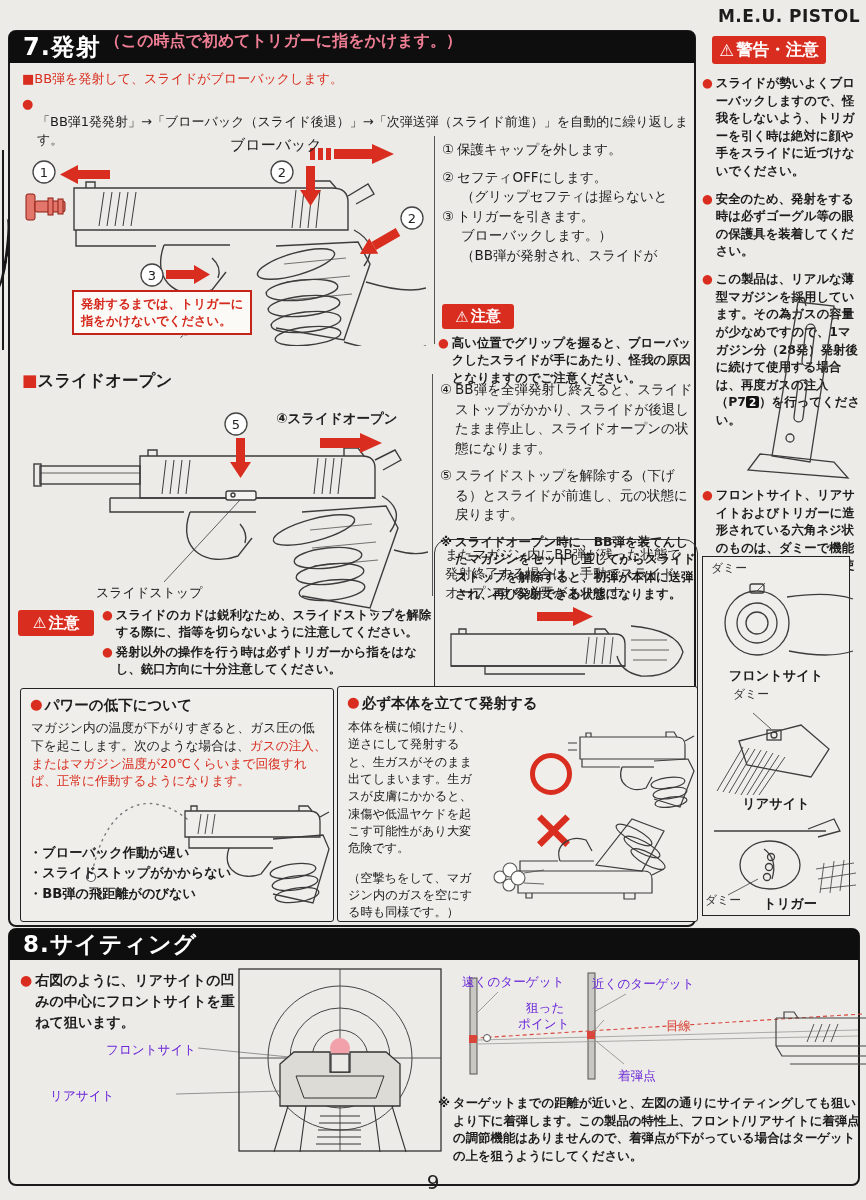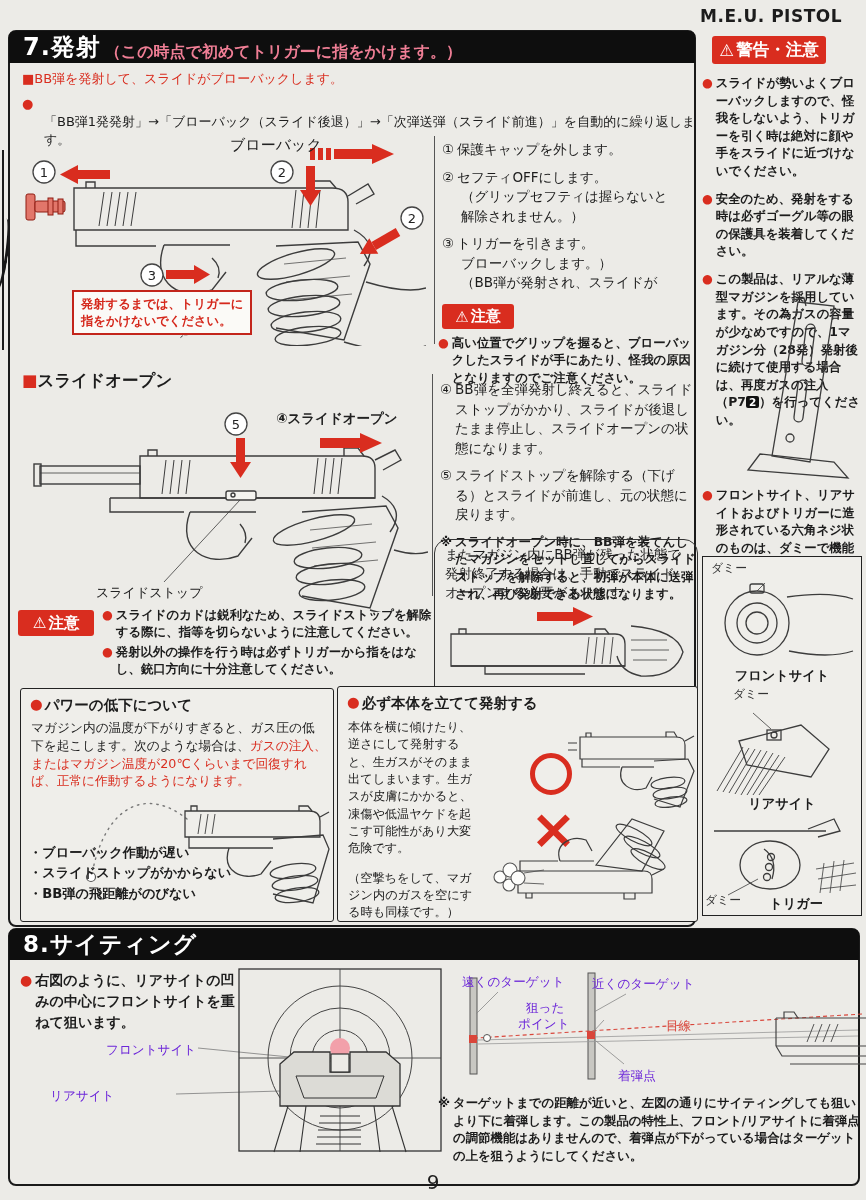--- a/index.html
+++ b/index.html
@@ -1,20 +1,20 @@
 <!DOCTYPE html>
 <html><head>
 <meta charset="utf-8">
 <style>
   *{margin:0;padding:0;box-sizing:border-box}
   html,body{width:866px;height:1200px}
   body{position:relative;background:#ecebe7;font-family:"DejaVu Sans","Liberation Sans",sans-serif;color:#1c1c1c;overflow:hidden}
   .abs{position:absolute}
   .box{position:absolute;border:2px solid #1a1a1a;border-radius:8px}
-  .bar{position:absolute;left:-1px;top:-1px;right:-1px;height:32px;background:#0e0e0e;border-radius:6px 6px 0 0;display:flex;align-items:flex-end;padding-left:14px}
+  .bar{position:absolute;left:-1px;top:-1px;right:-1px;height:32px;background:#0e0e0e;border-radius:6px 6px 0 0;display:flex;align-items:flex-start;padding-left:14px}
   .bar .t{color:#fff;font-weight:700;font-size:24px;letter-spacing:1px}
   .bar .n{color:#ef7e95;font-weight:700;font-size:16px;margin-left:4px}
   .lead{position:absolute;color:#d92d1f;font-weight:400;font-size:13px}
   .hang{display:flex;align-items:flex-start}
   .hang .m{flex:0 0 auto;margin-right:3px}
   .b{color:#d92d1f}
   .txt13{font-size:13px;line-height:1.4}
   .txt125{font-size:12.4px;line-height:1.4}
   .step{font-size:13.5px;line-height:1.45;margin-bottom:8px}
   .sub{padding-left:19px;font-size:13.5px;line-height:1.45}
@@ -35,34 +35,34 @@
   .lbl{position:absolute;font-size:12.6px;color:#6d28d9}
   svg text{font-family:"DejaVu Sans",sans-serif;font-size:13px;fill:#222}
   .artifact{position:absolute;background:#1a1a1a}
 </style>
 </head>
 <body>
 
 <div class="artifact" style="left:2px;top:150px;width:2px;height:200px"></div>
 <div class="abs" style="left:-6px;top:218px;width:14px;height:74px;border-right:3px solid #161616;border-radius:0 50% 50% 0;transform:rotate(8deg)"></div>
 
-<div class="abs" style="left:700px;top:6px;width:160px;font-weight:700;font-size:17px;letter-spacing:.5px">M.E.U. PISTOL</div>
+<div class="abs" style="left:700px;top:6px;width:160px;text-align:right;font-weight:700;font-size:17px;letter-spacing:.5px">M.E.U. PISTOL</div>
 
 <div class="box" style="left:8px;top:30px;width:688px;height:897px">
   <div class="bar">
     <span class="t">7.発射</span>
     <span class="n">（この時点で初めてトリガーに指をかけます。）</span>
   </div>
 
   <div class="lead" style="left:12px;top:38px">■BB弾を発射して、スライドがブローバックします。</div>
 
   <div class="abs hang txt13" style="left:12px;top:63px;width:660px">
     <span class="m b">●</span>
   </div>
-  <div class="abs txt13" style="left:34px;top:81px;width:665px">「BB弾1発発射」→「ブローバック（スライド後退）」→「次弾送弾（スライド前進）」を自動的に繰り返します。</div>
+  <div class="abs txt13" style="left:27px;top:81px;width:665px">「BB弾1発発射」→「ブローバック（スライド後退）」→「次弾送弾（スライド前進）」を自動的に繰り返します。</div>
 
   <svg class="abs" style="left:4px;top:100px" width="412" height="214" viewBox="0 0 412 214">
     <g stroke="#3c3c3c" stroke-width="1.4" fill="none">
       <path d="M60 56 H318 Q334 56 334 70 V98 H60 Z"></path>
       <path d="M72 56 V50 h9 v6"></path>
       <path d="M300 56 v-7 h16 l6 7"></path>
       <path d="M90 60 L85 94 M98 60 L93 94 M106 60 L101 94 M114 60 L109 94 M122 60 L117 94" stroke-width="1"></path>
       <path d="M282 58 L278 96 M290 58 L286 96 M298 58 L294 96 M306 58 L302 96" stroke-width="1"></path>
       <path d="M62 98 V114 H142"></path>
       <path d="M150 113 C136 152 168 170 198 158 L212 140"></path>
@@ -127,21 +127,20 @@
     <div class="step hang">
       <span class="m">①</span>
         <span>保護キャップを外します。</span>
     </div>
     <div class="step" style="margin-bottom:0">
       <div class="hang">
           <span class="m">②</span>
           <span>セフティOFFにします。</span>
         </div>
       <div class="sub">（グリップセフティは握らないと</div>
-      <div class="sub" style="margin-bottom:8px">解除されません。）</div>
     </div>
     <div class="step">
       <div class="hang">
           <span class="m">③</span>
           <span>トリガーを引きます。</span>
         </div>
       <div class="sub">ブローバックします。）</div>
       <div class="sub">（BB弾が発射され、スライドが</div>
     </div>
   </div>
@@ -359,21 +358,21 @@
       <circle cx="56" cy="142" r="4"></circle>
       <polygon points="26,158 100,166 114,182 14,174"></polygon>
     </g>
   </svg>
 
   <div class="abs hang" style="left:2px;top:486px;width:160px;font-size:12.4px;line-height:1.42;font-weight:600">
     <span class="m b">●</span>
     <span>フロントサイト、リアサイトおよびトリガーに造形されている六角ネジ状のものは、ダミーで機能しません。レンチ等は使用しないでください。</span>
   </div>
 
-  <div class="abs" style="left:2px;top:556px;width:160px;height:360px;border:1.6px solid #222;background:#efeeea">
+  <div class="abs" style="left:2px;top:556px;width:148px;height:360px;border:1.6px solid #222;background:#efeeea">
     <div class="dmy" style="left:8px;top:4px">ダミー</div>
     <svg class="abs" style="left:8px;top:16px" width="144" height="92" viewBox="0 0 144 92">
       <g stroke="#3c3c3c" stroke-width="1.3" fill="none">
         <circle cx="46" cy="50" r="32"></circle>
           <circle cx="46" cy="50" r="20"></circle>
           <circle cx="46" cy="50" r="11"></circle>
         <rect x="39" y="11" width="14" height="9" rx="2"></rect>
         <path d="M76 24 Q118 18 142 26 M78 78 Q118 86 142 78"></path>
         <line x1="54" y1="10" x2="46" y2="18" stroke-width="0.8"></line>
       </g>

